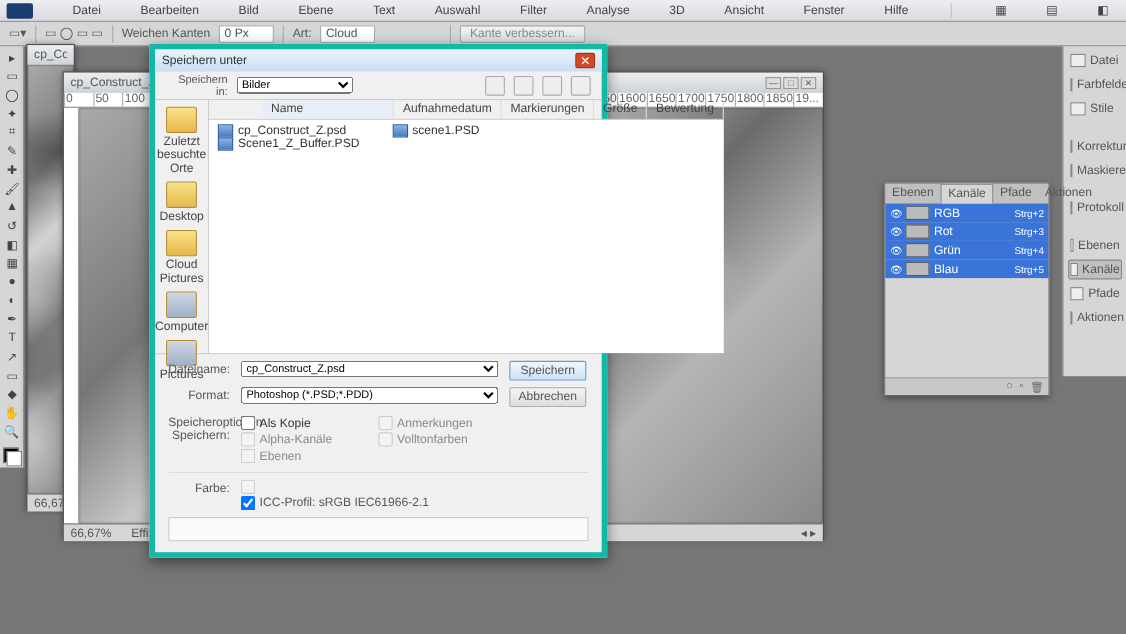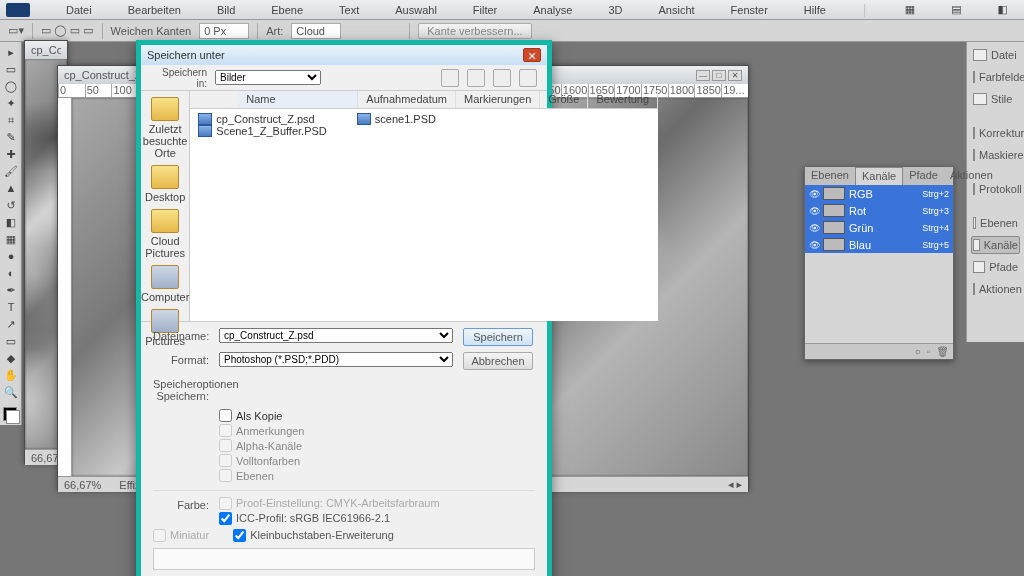--- a/index.html
+++ b/index.html
@@ -73,21 +73,21 @@
   .fhdr { height:18px; border-bottom:1px solid #ccc; display:flex; font-size:10px; color:#444; }
   .fhdr span { padding:2px 8px; border-right:1px solid #ddd; }
   .fhdr .namecol { width:120px; background:#e8eef8;margin-left:48px; }
   .flist { flex:1; background:#fff; padding:4px 8px; display:flex; flex-direction:column; gap:2px; }
   .flist .frow { display:flex; gap:4px; font-size:10px; color:#333; cursor:pointer; }
   .flist .fic { width:14px; height:12px; background:linear-gradient(#8ab4e8,#4a7ac0); border:1px solid #2a5a9c; }
   .bot { padding:6px 12px 10px; border-top:1px solid #ccc; display:grid; grid-template-columns:56px 1fr 72px; column-gap:10px; row-gap:6px; align-items:start; font-size:10px; color:#555; }
   .bot .r { text-align:right; padding-top:2px; }
   .bot select,.bot input.tf { width:100%; font-size:10px; }
   .bot .pbtn { background:linear-gradient(#f0f6fc,#cde2f5); border:1px solid #6a9ad6; border-radius:2px; padding:2px 0; text-align:center; cursor:pointer; width:70px; }
-  .bot .chkgrp { display:grid; grid-template-columns:1fr; gap:2px 16px; padding:2px 0;margin-top:31px; }
+  .bot .chkgrp { display:grid; grid-template-columns:1fr 1fr; gap:2px 16px; padding:2px 0; }
   .bot .chkgrp label { display:flex; gap:4px; align-items:center; color:#888; }
   .bot .chkgrp label.en { color:#333; }
   .bot .sect { grid-column:1 / span 3; border-top:1px solid #ddd; padding-top:6px; display:grid; grid-template-columns:56px 1fr; column-gap:10px; }
   .bot .lastrow { grid-column:1 / span 2; display:flex; gap:24px; padding:4px 0 0; }
 </style>
 </head>
 <body>
 
 <div class="menubar">
   <span style="width:14px;height:14px;background:#1a3c6e;border-radius:2px;"></span>
@@ -405,33 +405,22 @@
           <span>Ebenen</span>
         </label>
     </div>
     <span></span>
 
     <div class="sect">
       <span class="r">Farbe:</span>
       <div style="display:flex;flex-direction:column;gap:2px;">
         <label style="color:#aaa;display:flex;gap:4px;">
             <input type="checkbox" disabled="" style="">
-            <span>Proof-Einstellung: CMYK-Arbeitsfarbraum</span>
           </label>
         <label style="display:flex;gap:4px;">
             <input type="checkbox" checked="" style="">
             <span>ICC-Profil: sRGB IEC61966-2.1</span>
           </label>
       </div>
-      <div class="lastrow">
-        <label style="color:#aaa;display:flex;gap:4px;">
-            <input type="checkbox" disabled="" style="">
-            <span>Miniatur</span>
-          </label>
-        <label style="display:flex;gap:4px;">
-            <input type="checkbox" checked="" style="">
-            <span>Kleinbuchstaben-Erweiterung</span>
-          </label>
-      </div>
       <div style="grid-column:1/span 2;height:22px;border:1px solid #ccc;background:#fafafa;margin-top:6px;"></div>
     </div>
   </div>
 </div>
 
 </body></html>

